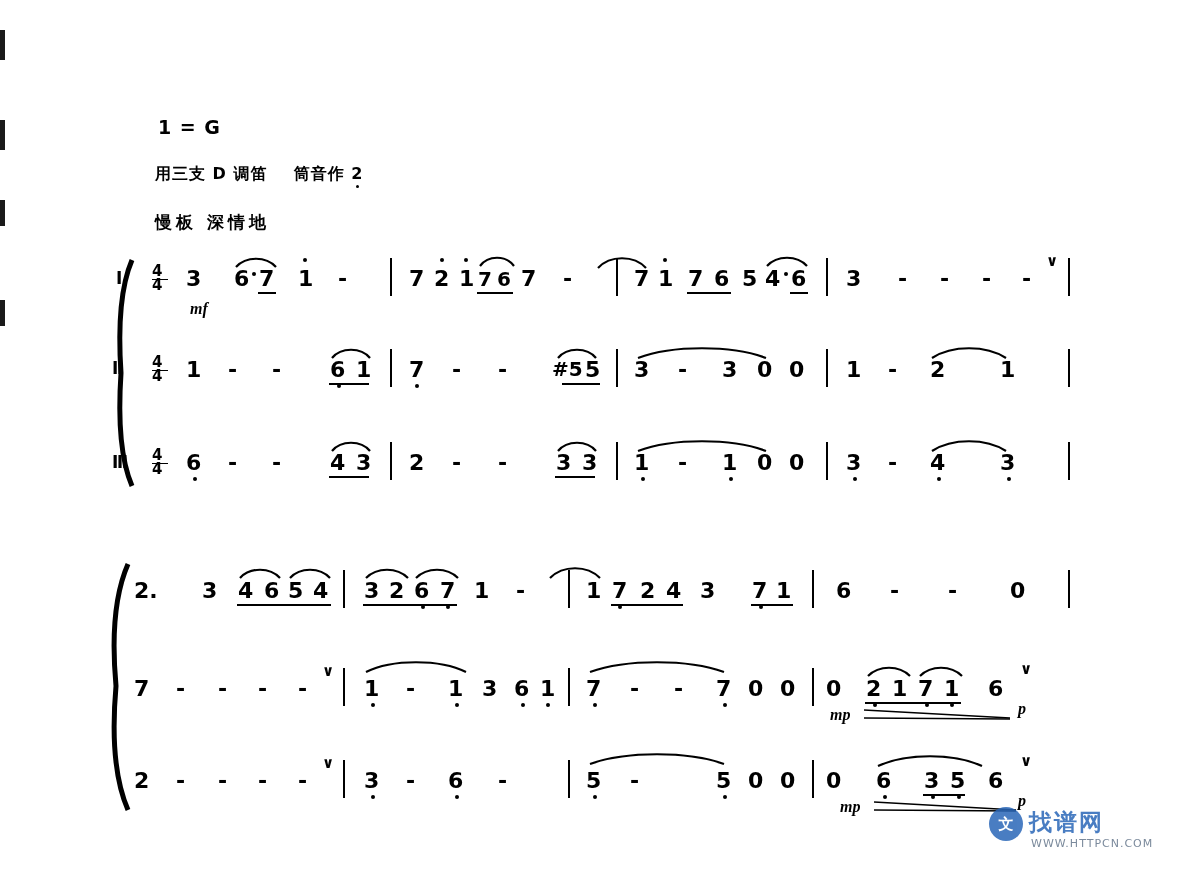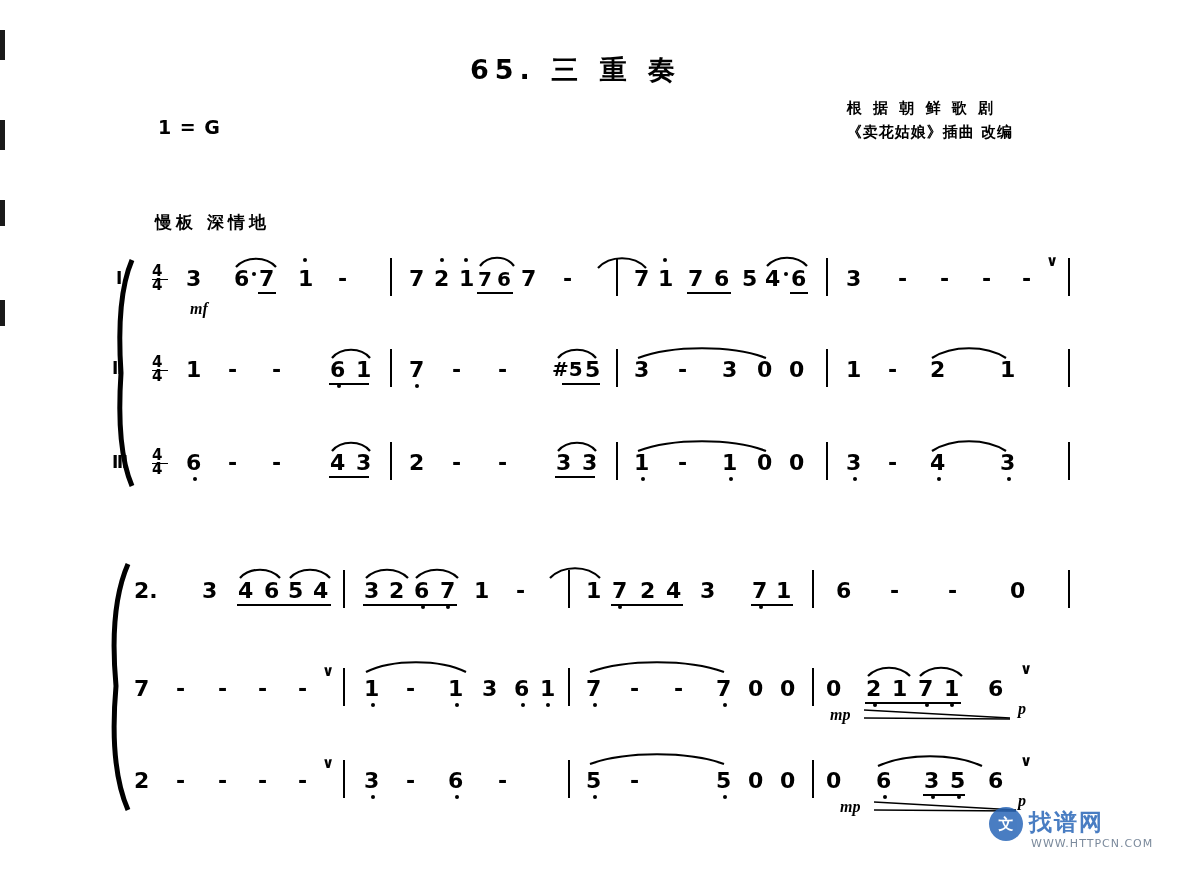--- a/index.html
+++ b/index.html
@@ -225,26 +225,27 @@
 </head>
 <body>
 
 <div id="page">
 
   <div class="edge" style="top:30px;height:30px;"></div>
   <div class="edge" style="top:120px;height:30px;"></div>
   <div class="edge" style="top:200px;height:26px;"></div>
   <div class="edge" style="top:300px;height:26px;"></div>
 
-  <div class="title">65. 三 重 奏</div>
-  <div class="credit">
-    <div>根 据 朝 鲜 歌 剧</div>
-    <div>《卖花姑娘》插曲 改编</div>
+  <div class="keysig">1 = G</div>
+  <div class="instr-note">
+    <span>用三支 D 调笛</span>
+    &nbsp;&nbsp;
+    <span>筒音作</span>
+    <span class="dotnum">2</span>
   </div>
-  <div class="keysig">1 = G</div>
   <div class="tempo">慢板  深情地</div>
 
   <div class="sys" style="left:0;top:0;width:1191px;height:520px;">
 
     <div class="brace" style="left:112px;top:258px;">
       <svg width="24" height="230" viewBox="0 0 24 230">
         <path d="M20 2 C8 30 6 70 9 115 C6 160 8 200 20 228" stroke="#000" stroke-width="5" fill="none"></path>
       </svg>
     </div>
 

